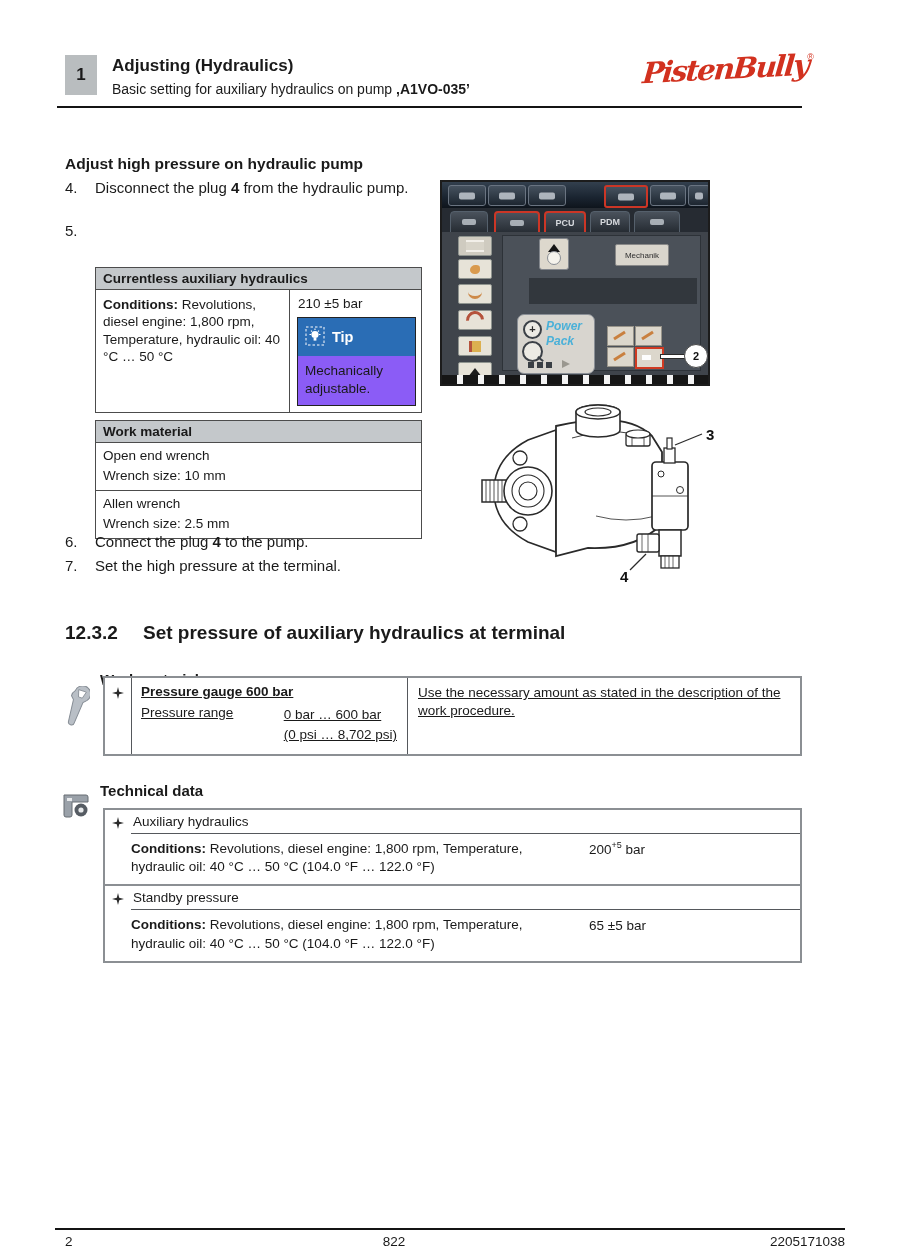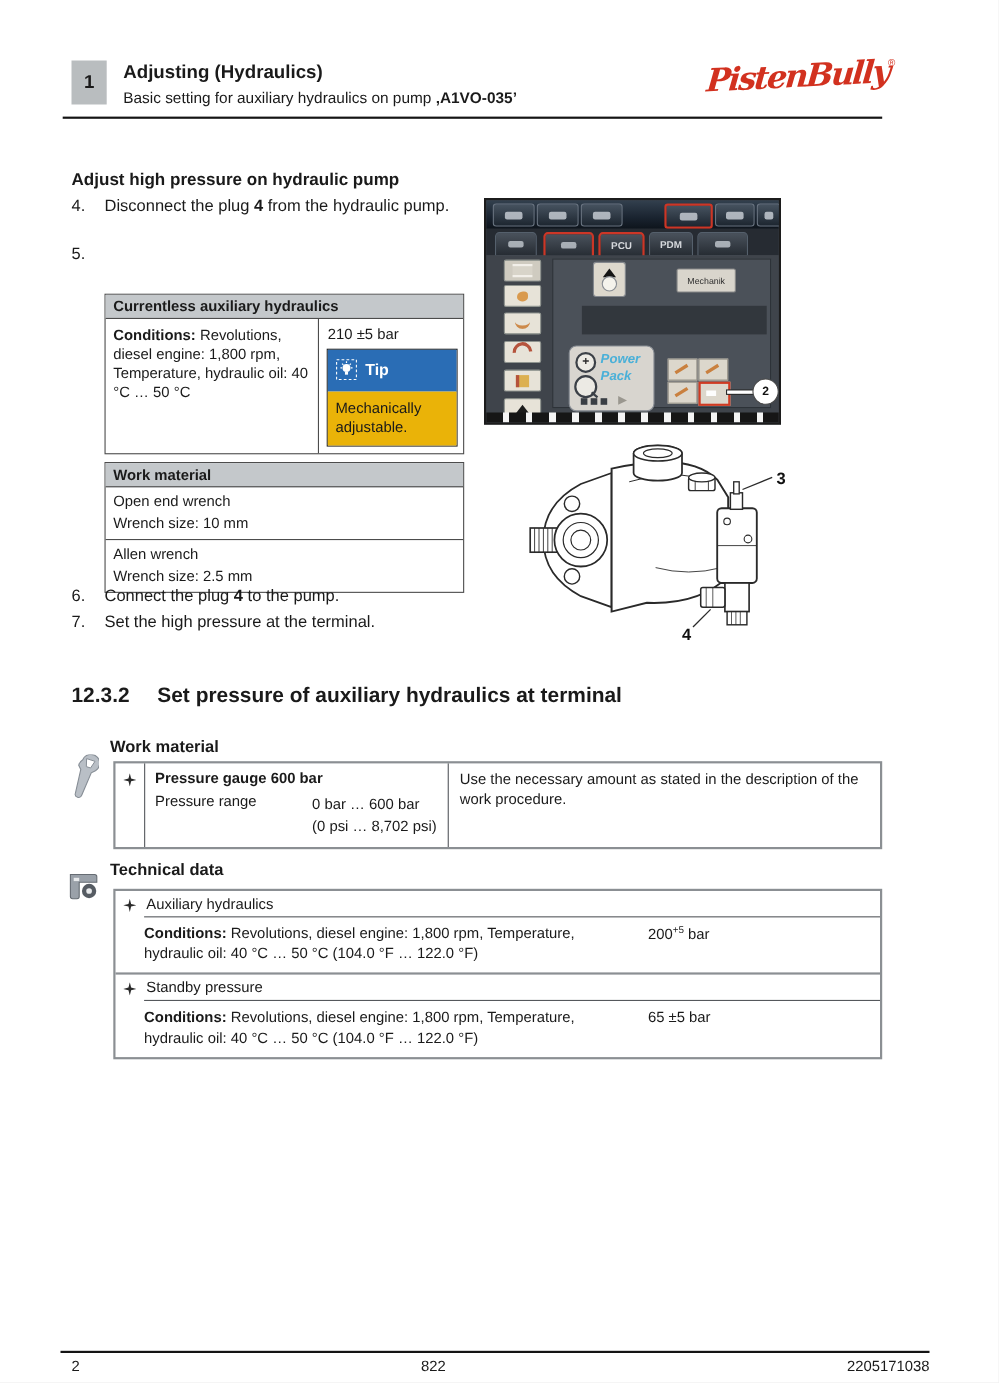--- a/index.html
+++ b/index.html
@@ -29,21 +29,21 @@
   .tbl{position:absolute;left:95px;width:325px;border:1px solid #4c4c4c;background:#fff;font-size:13.5px;}
   .tbl-hdr{background:#c4c8cb;font-weight:bold;padding:3px 7px;border-bottom:1px solid #4c4c4c;}
   .t1{top:267px;}
   .t1-body{display:flex;}
   .t1-left{width:192px;padding:6px 6px 8px 7px;border-right:1px solid #4c4c4c;line-height:1.28;}
   .t1-right{flex:1;padding:4px 5px 6px 7px;}
   .t1-val{padding:2px 0 6px 1px;}
   .tipbox{border:1px solid #222;width:117px;}
   .tip-head{background:#2a6db5;height:38px;display:flex;align-items:center;gap:7px;padding-left:7px;}
   .tip-head .tip-word{color:#fff;font-weight:bold;font-size:14.5px;}
-  .tip-body{padding:6px 6px 8px 7px;line-height:1.3;background:#eab308;}
+  .tip-body{padding:6px 6px 8px 7px;line-height:1.3;background:#8b5cf6;}
   .t2{top:420px;}
   .t2-row{padding:3px 7px 5px 7px;line-height:1.45;}
   .t2-row + .t2-row{border-top:1px solid #4c4c4c;}
   
   .term{position:absolute;left:440px;top:180px;width:270px;height:206px;background:#3f444b;
     border:2px solid #1c1c1c;box-sizing:border-box;overflow:hidden;}
   .term-top{position:absolute;left:0;top:0;right:0;height:26px;
     background:linear-gradient(180deg,#33404e 0%,#1a2430 60%,#0e141c 100%);}
   .tbtn{position:absolute;top:3px;height:19px;border:1px solid #6a7481;border-radius:3px;
     background:linear-gradient(180deg,#46525f,#1d2630);}
@@ -106,21 +106,21 @@
   .sec-heading .sec-num{display:inline-block;width:78px;}
   
   .blk-heading{position:absolute;left:100px;font-size:15px;font-weight:bold;}
   .wm-head{top:671px;}
   .td-head{top:782px;}
   .side-icon{position:absolute;}
   .wrench-ic{left:64px;top:686px;}
   .caliper-ic{left:60px;top:792px;}
   .bigtbl{position:absolute;left:103px;width:699px;border:2px solid #8b8f93;background:#fff;
     font-size:13.5px;box-sizing:border-box;}
-  .wm-tbl{top:692px;}
+  .wm-tbl{top:676px;text-decoration:underline;}
   .wm-row{display:flex;min-height:72px;}
   .gutter{flex:0 0 26px;border-right:1px solid #55585c;display:flex;justify-content:center;padding-top:9px;}
   .wm-left{flex:0 0 276px;border-right:1px solid #55585c;padding:6px 10px 8px 9px;box-sizing:border-box;}
   .wm-item{font-weight:bold;margin-bottom:6px;}
   .wm-range{display:flex;}
   .wm-range-label{flex:1;}
   .wm-range-vals{text-align:left;line-height:1.5;}
   .wm-desc{flex:1;padding:6px 10px 8px 10px;line-height:1.35;}
   .td-tbl{top:808px;}
   .td-label-row{display:flex;}

